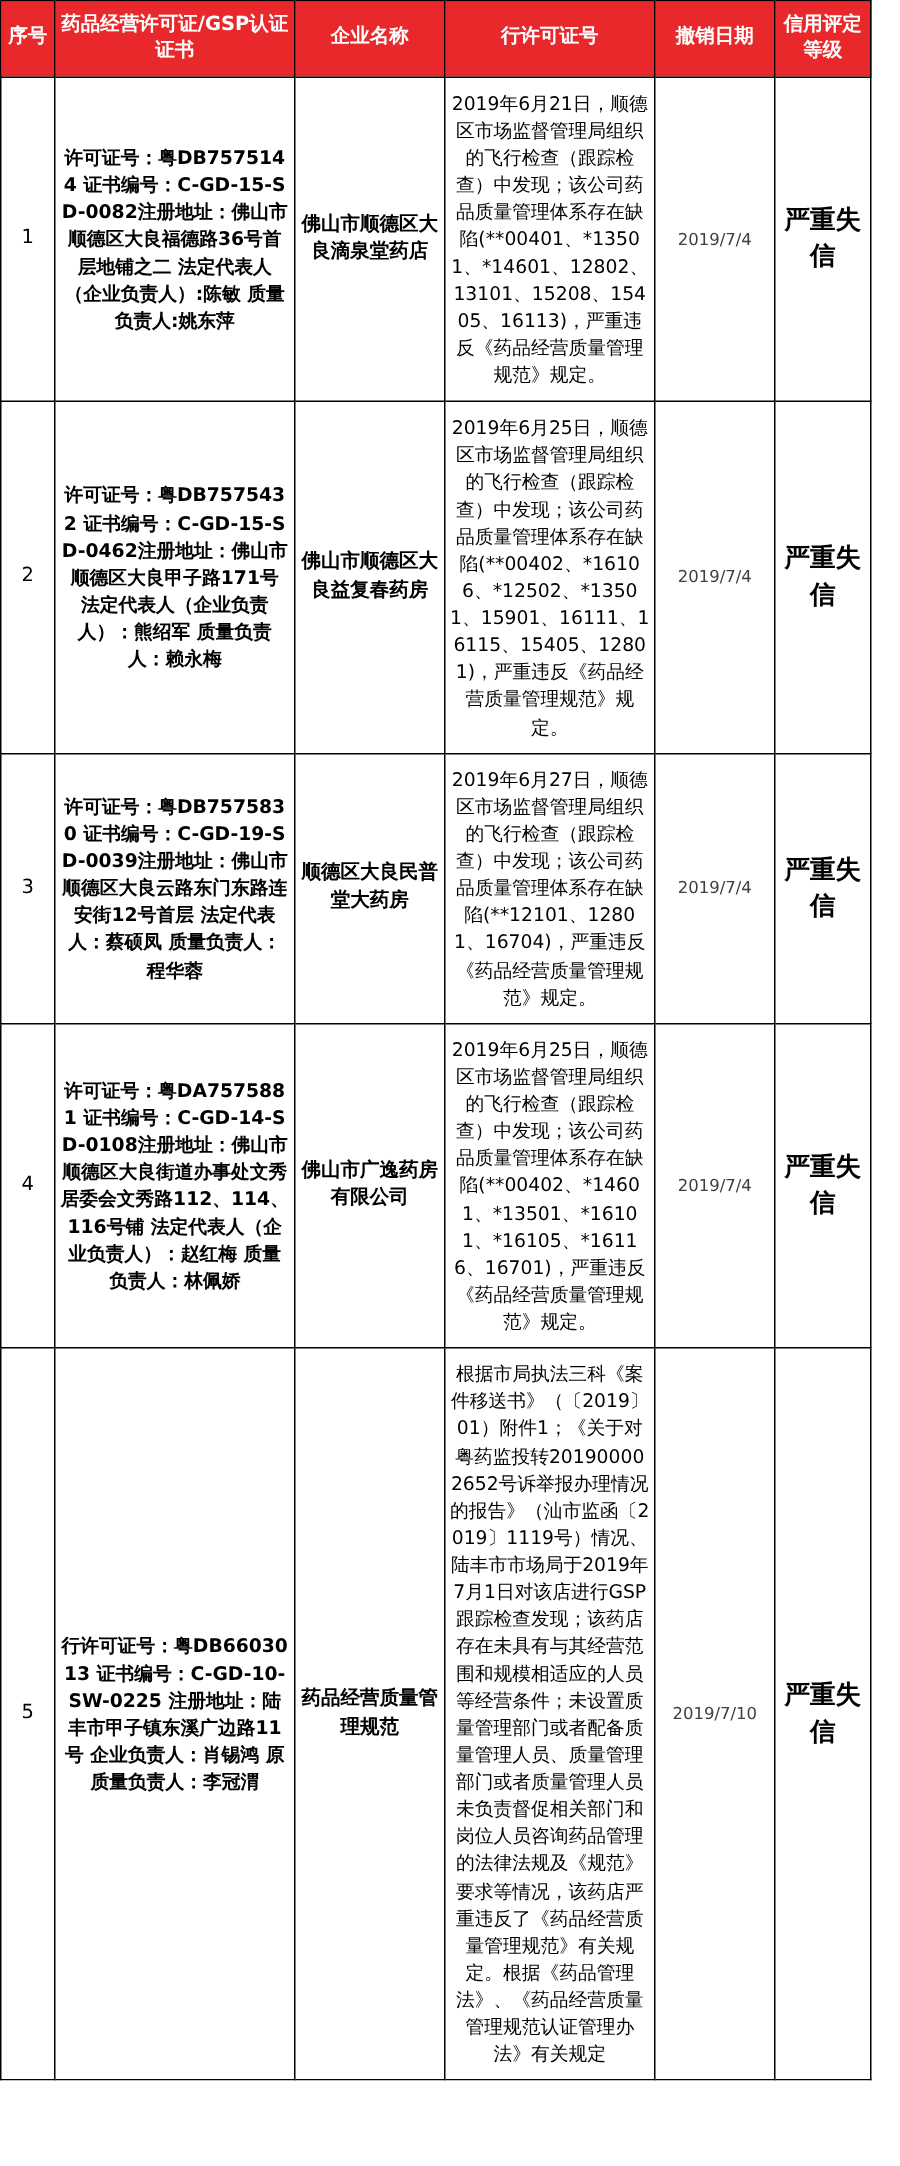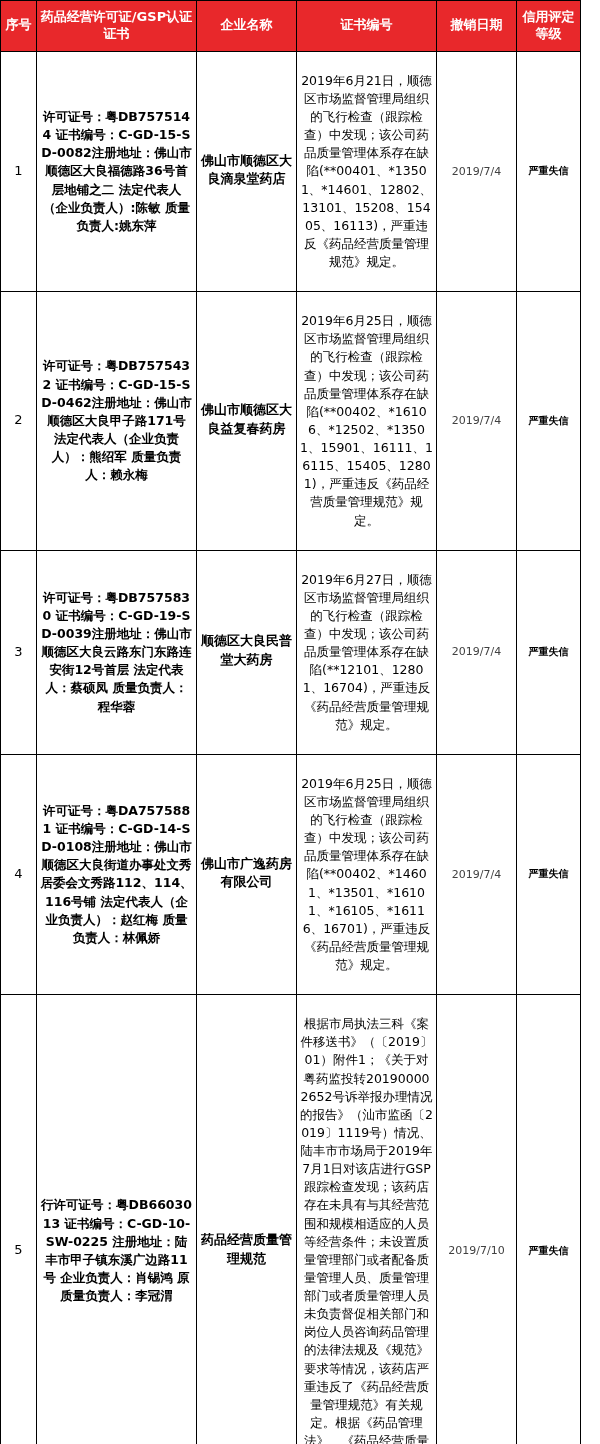--- a/index.html
+++ b/index.html
@@ -14,21 +14,21 @@
   table.record-table {
     width: 480px;
     border-collapse: collapse;
     table-layout: fixed;
   }
   table.record-table th,
   table.record-table td {
     border: 1px solid #000000;
     vertical-align: middle;
     text-align: center;
-    padding: 20px 3px;
+    padding: 8px 3px;
     line-height: 1.45;
     word-wrap: break-word;
     word-break: break-all;
   }
   table.record-table thead th {
     background: #e8282b;
     color: #ffffff;
     font-weight: bold;
     font-size: 13px;
     padding: 8px 3px;
@@ -60,21 +60,21 @@
   td.cell-facts {
     font-size: 12.5px;
     color: #000;
     text-align: center;
   }
   td.cell-date {
     font-size: 11px;
     color: #404040;
   }
   td.cell-credit {
-    font-size: 10px;
+    font-size: 17px;
     font-weight: bold;
     color: #000;
   }
 </style>
 </head>
 <body>
 
 <table class="record-table">
   <colgroup>
     <col class="col-no">
@@ -82,21 +82,21 @@
     <col class="col-company">
     <col class="col-facts">
     <col class="col-date">
     <col class="col-credit">
   </colgroup>
   <thead>
     <tr>
       <th>序号</th>
       <th>药品经营许可证/GSP认证证书</th>
       <th>企业名称</th>
-      <th>证书编号</th>
+      <th>行许可证号</th>
       <th>撤销日期</th>
       <th>信用评定等级</th>
     </tr>
   </thead>
   <tbody>
     <tr>
       <td class="cell-no">1</td>
       <td class="cell-license">许可证号：粤DB7575144
 证书编号：C-GD-15-SD-0082注册地址：佛山市顺德区大良福德路36号首层地铺之二
 法定代表人（企业负责人）:陈敏

